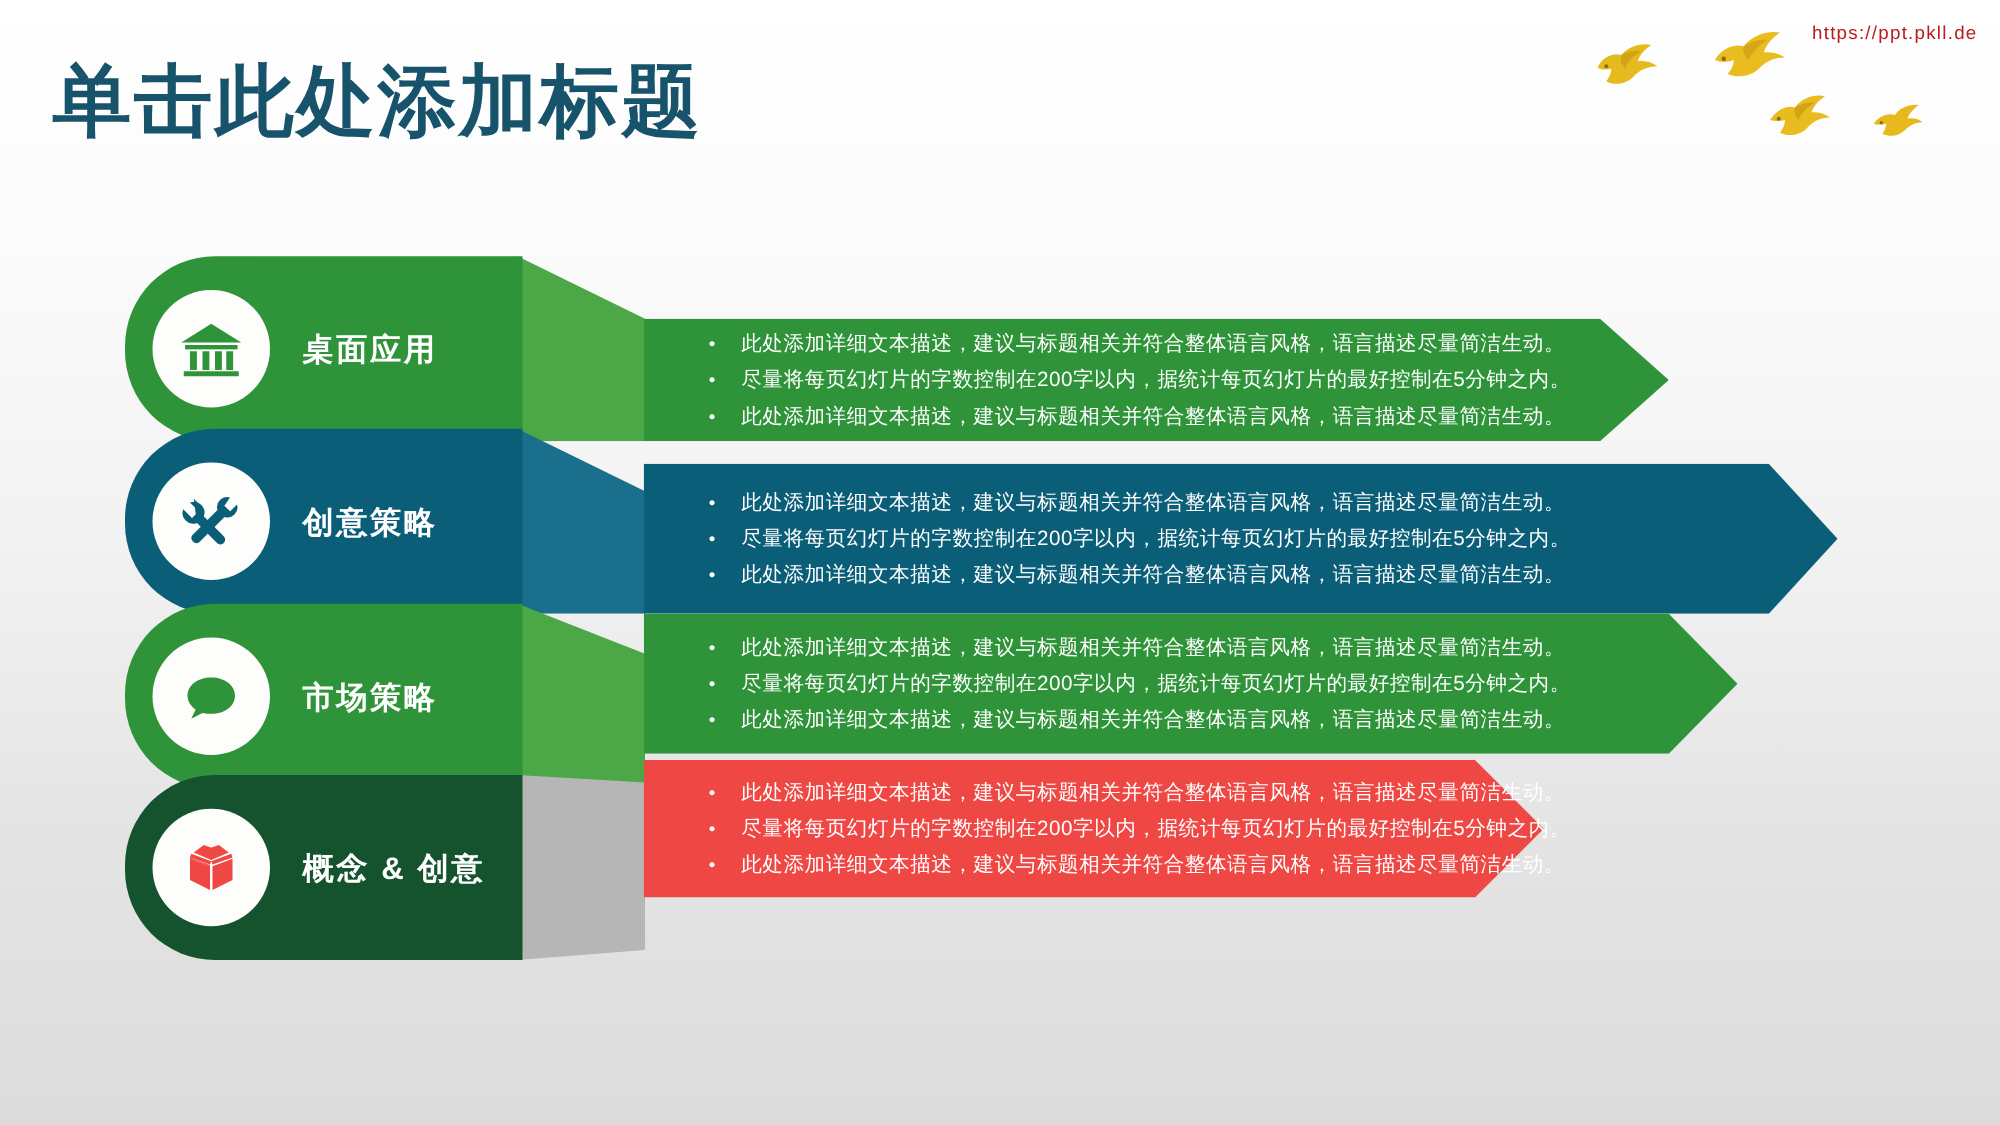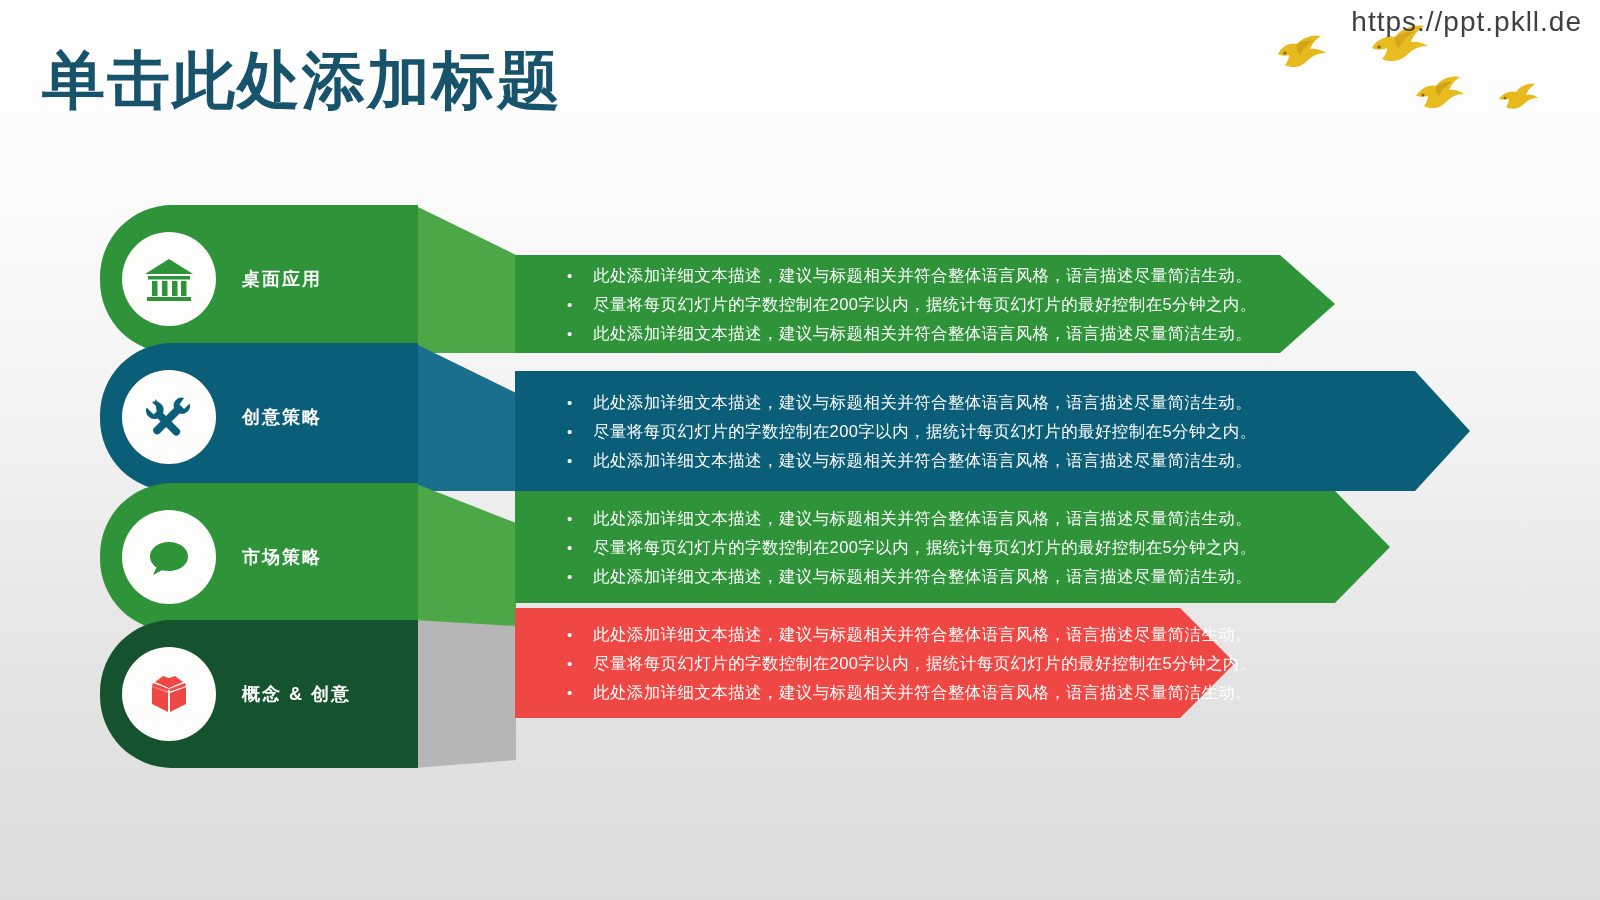--- a/index.html
+++ b/index.html
@@ -12,25 +12,25 @@
 
   body {
     font-family: "Liberation Sans", "DejaVu Sans", sans-serif;
     background: linear-gradient(to bottom, #ffffff 0%, #fbfbfb 22%, #f2f2f2 48%, #e4e4e4 74%, #dcdcdc 100%);
     position: relative;
   }
 
   
   #watermark {
     position: absolute;
-    top: 6px;
+    top: 18px;
     right: 18px;
-    font-size: 28px;
+    font-size: 15px;
     letter-spacing: 1px;
-    color: #404040;
+    color: #b91c1c;
     font-family: "Liberation Sans", sans-serif;
     z-index: 40;
     user-select: none;
   }
 
   
   #birds { position: absolute; top: 0; left: 0; width: 1600px; height: 140px; z-index: 30; }
   .bird { position: absolute; }
 
   
@@ -91,21 +91,21 @@
     margin-left: 22px;
     display: flex;
     align-items: center;
     justify-content: center;
     flex: 0 0 auto;
   }
   .icon-disc svg { display: block; }
 
   .tab-label {
     margin-left: 26px;
-    font-size: 18px;
+    font-size: 25px;
     font-weight: 700;
     color: #ffffff;
     letter-spacing: 2px;
     white-space: nowrap;
   }
 
   
   .bullets {
     padding-left: 52px;
     padding-right: 40px;

